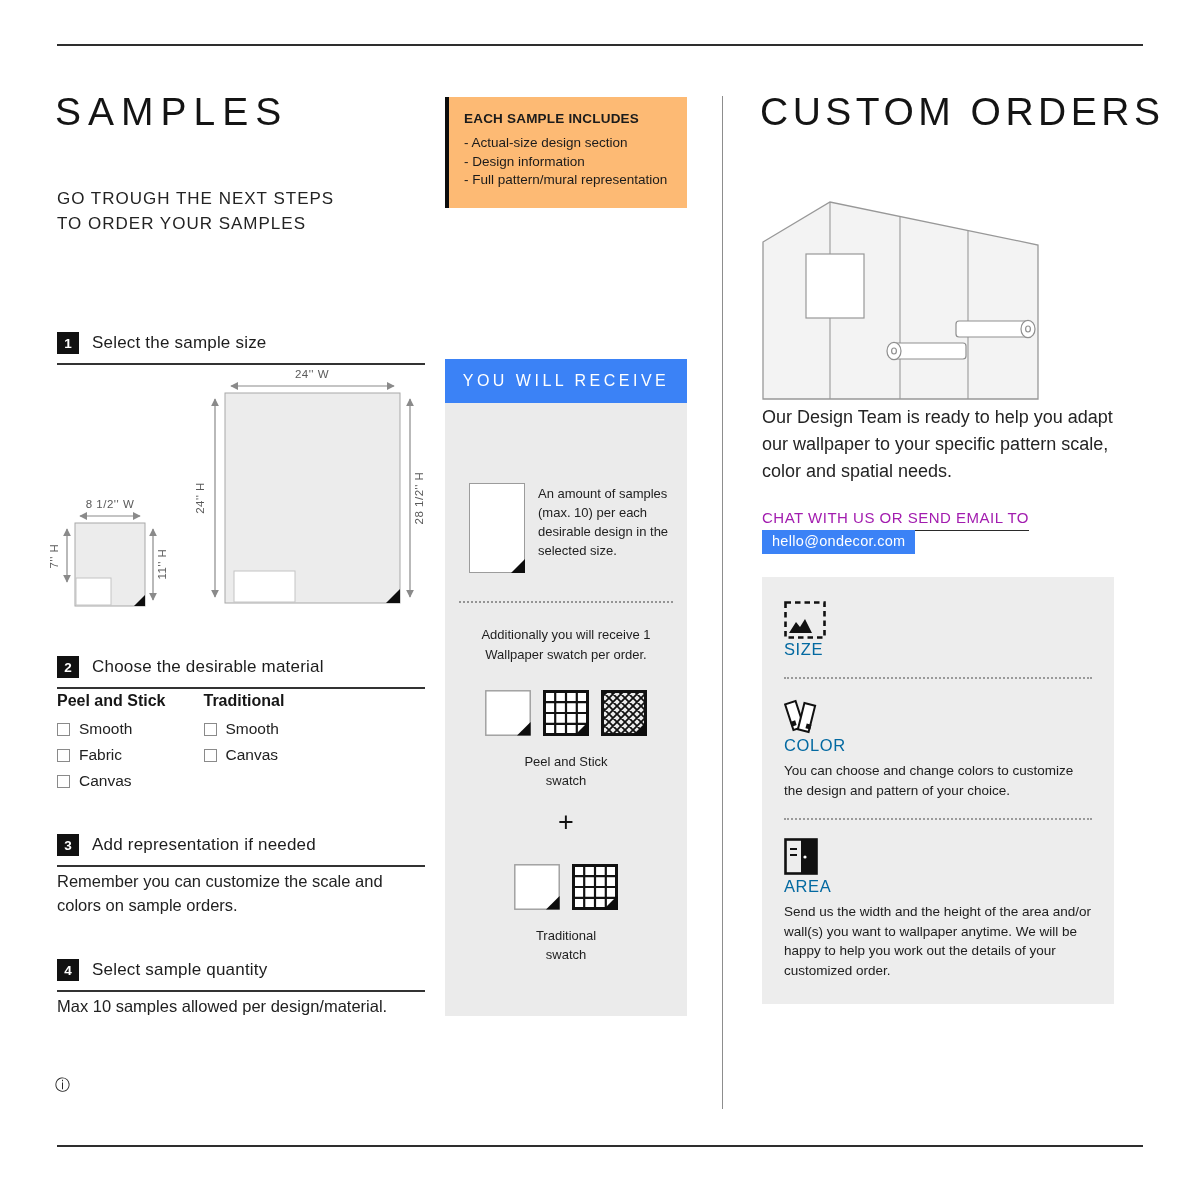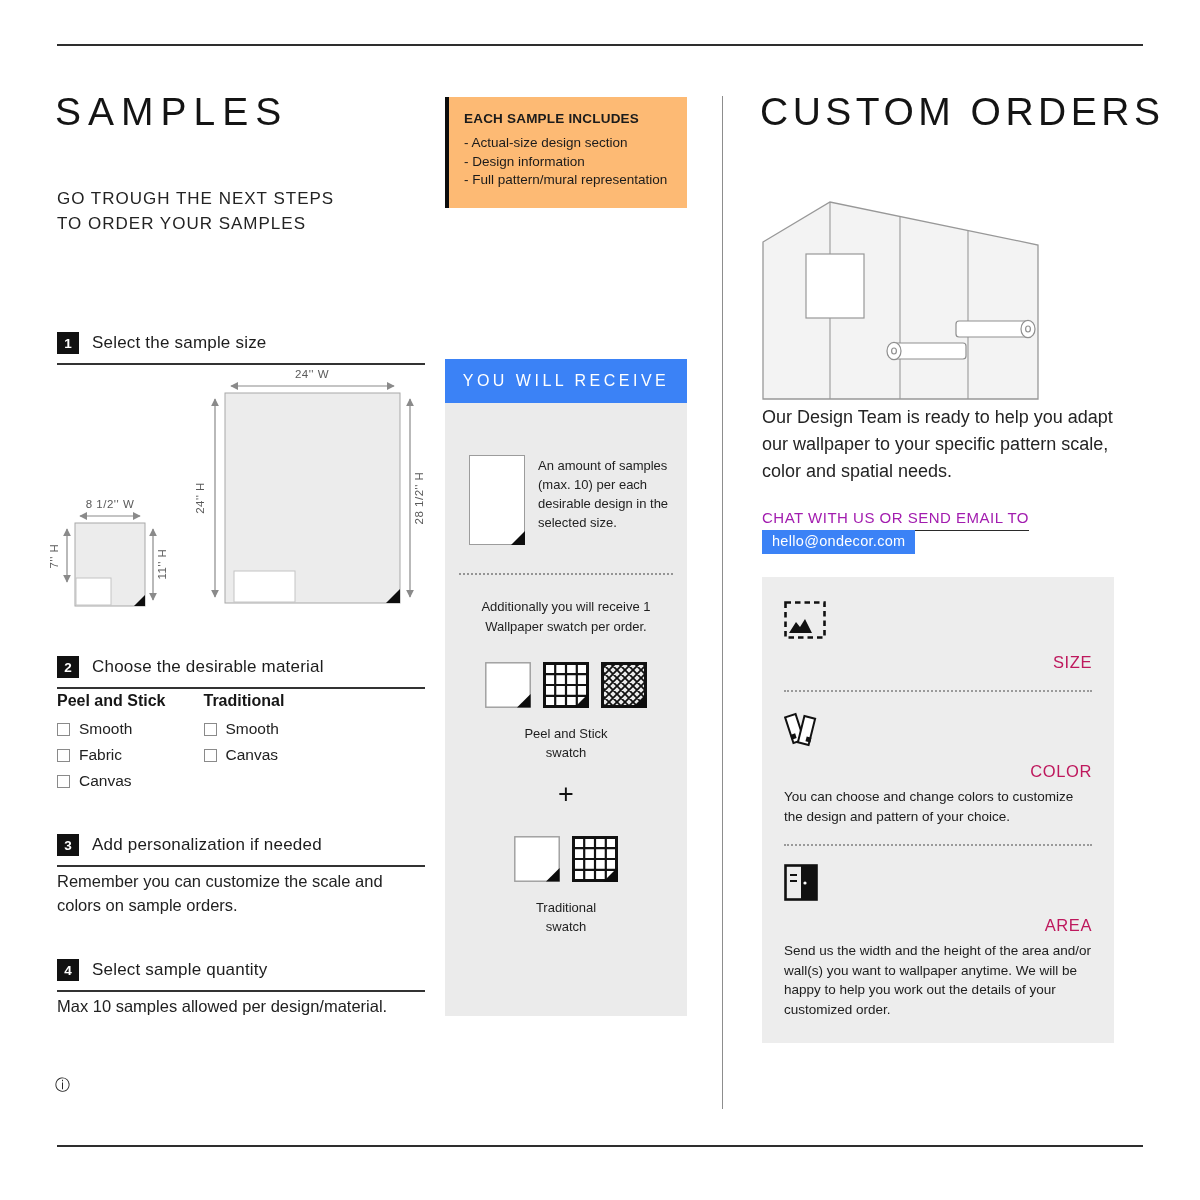--- a/index.html
+++ b/index.html
@@ -41,41 +41,41 @@
   .step-text{left:57px;width:352px;font-size:16.5px;line-height:1.45;color:#222;}
   #step3-text{top:870px;}
   #step4-text{top:995px;}
 
   #footnote{left:55px;top:1076px;width:500px;display:flex;gap:7px;align-items:flex-start;}
   #footnote-icon{font-size:15px;line-height:1.25;color:#222;}
   #footnote-text{font-size:13px;line-height:1.5;letter-spacing:.2px;white-space:pre-line;color:#1d1d1d;}
 
   #receive-header{left:445px;top:359px;width:242px;height:44px;background:#3b82f6;color:#fff;
                   display:flex;align-items:center;justify-content:center;font-size:16px;letter-spacing:3.5px;}
-  #receive-body{left:445px;top:403px;width:242px;height:613px;background:#ebebeb;box-sizing:border-box;padding-top:52px;}
+  #receive-body{left:445px;top:403px;width:242px;height:613px;background:#ebebeb;box-sizing:border-box;padding-top:80px;}
   .rb-row{display:flex;gap:13px;padding:0 14px 0 24px;}
   #sheet-icon{width:56px;height:90px;background:#fff;border:1px solid #9c9c9c;position:relative;flex:none;box-sizing:border-box;}
   .foldc{position:absolute;right:-1px;bottom:-1px;width:0;height:0;border-style:solid;
          border-width:0 0 14px 14px;border-color:transparent transparent #0d0d0d transparent;}
   #receive-samples-text{font-size:13px;line-height:1.45;color:#222;padding-top:2px;}
   .dotdiv{border-top:2px dotted #949494;margin:28px 14px 0;}
   #receive-additional{font-size:13px;line-height:1.5;text-align:center;margin:22px 12px 0;color:#1e1e1e;}
   .swatch-row{display:flex;justify-content:center;gap:12px;margin-top:26px;}
   .swatch{width:46px;height:46px;display:block;}
   .swatch-caption{font-size:13px;line-height:1.45;text-align:center;margin-top:17px;white-space:pre-line;color:#1e1e1e;}
   #plus{font-size:27px;text-align:center;margin-top:16px;color:#111;}
 
   #house{left:760px;top:188px;}
   #custom-paragraph{left:762px;top:404px;width:358px;font-size:18px;line-height:1.5;color:#242424;}
   #chat-label{left:762px;top:509px;font-size:15px;letter-spacing:.5px;border-bottom:1.5px solid #2a2a2a;
               padding-bottom:4px;color:#a21caf;display:inline-block;}
   #email-box{left:762px;top:530px;background:#3b82f6;color:#fff;font-size:14.5px;letter-spacing:.3px;
              padding:3px 10px 5px;display:inline-block;cursor:pointer;}
   #custom-box{left:762px;top:577px;width:352px;box-sizing:border-box;background:#ededed;padding:24px 22px 24px;}
-  .cbox-title{font-size:16.5px;letter-spacing:.6px;margin-top:14px;color:#be185d;text-align:right;}
+  .cbox-title{font-size:16.5px;letter-spacing:.6px;margin-top:1px;color:#0369a1;}
   .cbox-text{font-size:13.5px;line-height:1.45;margin-top:6px;color:#202020;}
   .cbox-div{border-top:2px dotted #9a9a9a;margin:18px 0;}
   .cbox-icon{display:block;}
 </style>
 </head>
 <body>
 
 <div class="abs rule" id="rule-top"></div>
 <div class="abs rule" id="rule-bottom"></div>
 <div class="abs" id="v-divider"></div>
@@ -153,21 +153,21 @@
     </div>
     <div class="mat-opt">
       <span class="cb"></span>
       <span>Canvas</span>
     </div>
   </div>
 </div>
 
 <div class="abs step" id="step-3">
   <span class="step-num">3</span>
-  <span class="step-label">Add personalization if needed</span>
+  <span class="step-label">Add representation if needed</span>
 </div>
 <div class="abs step-text" id="step3-text">Remember you can customize the scale and colors on sample orders.</div>
 
 <div class="abs step" id="step-4">
   <span class="step-num">4</span>
   <span class="step-label">Select sample quantity</span>
 </div>
 <div class="abs step-text" id="step4-text">Max 10 samples allowed per design/material.</div>
 
 <div class="abs" id="footnote">

